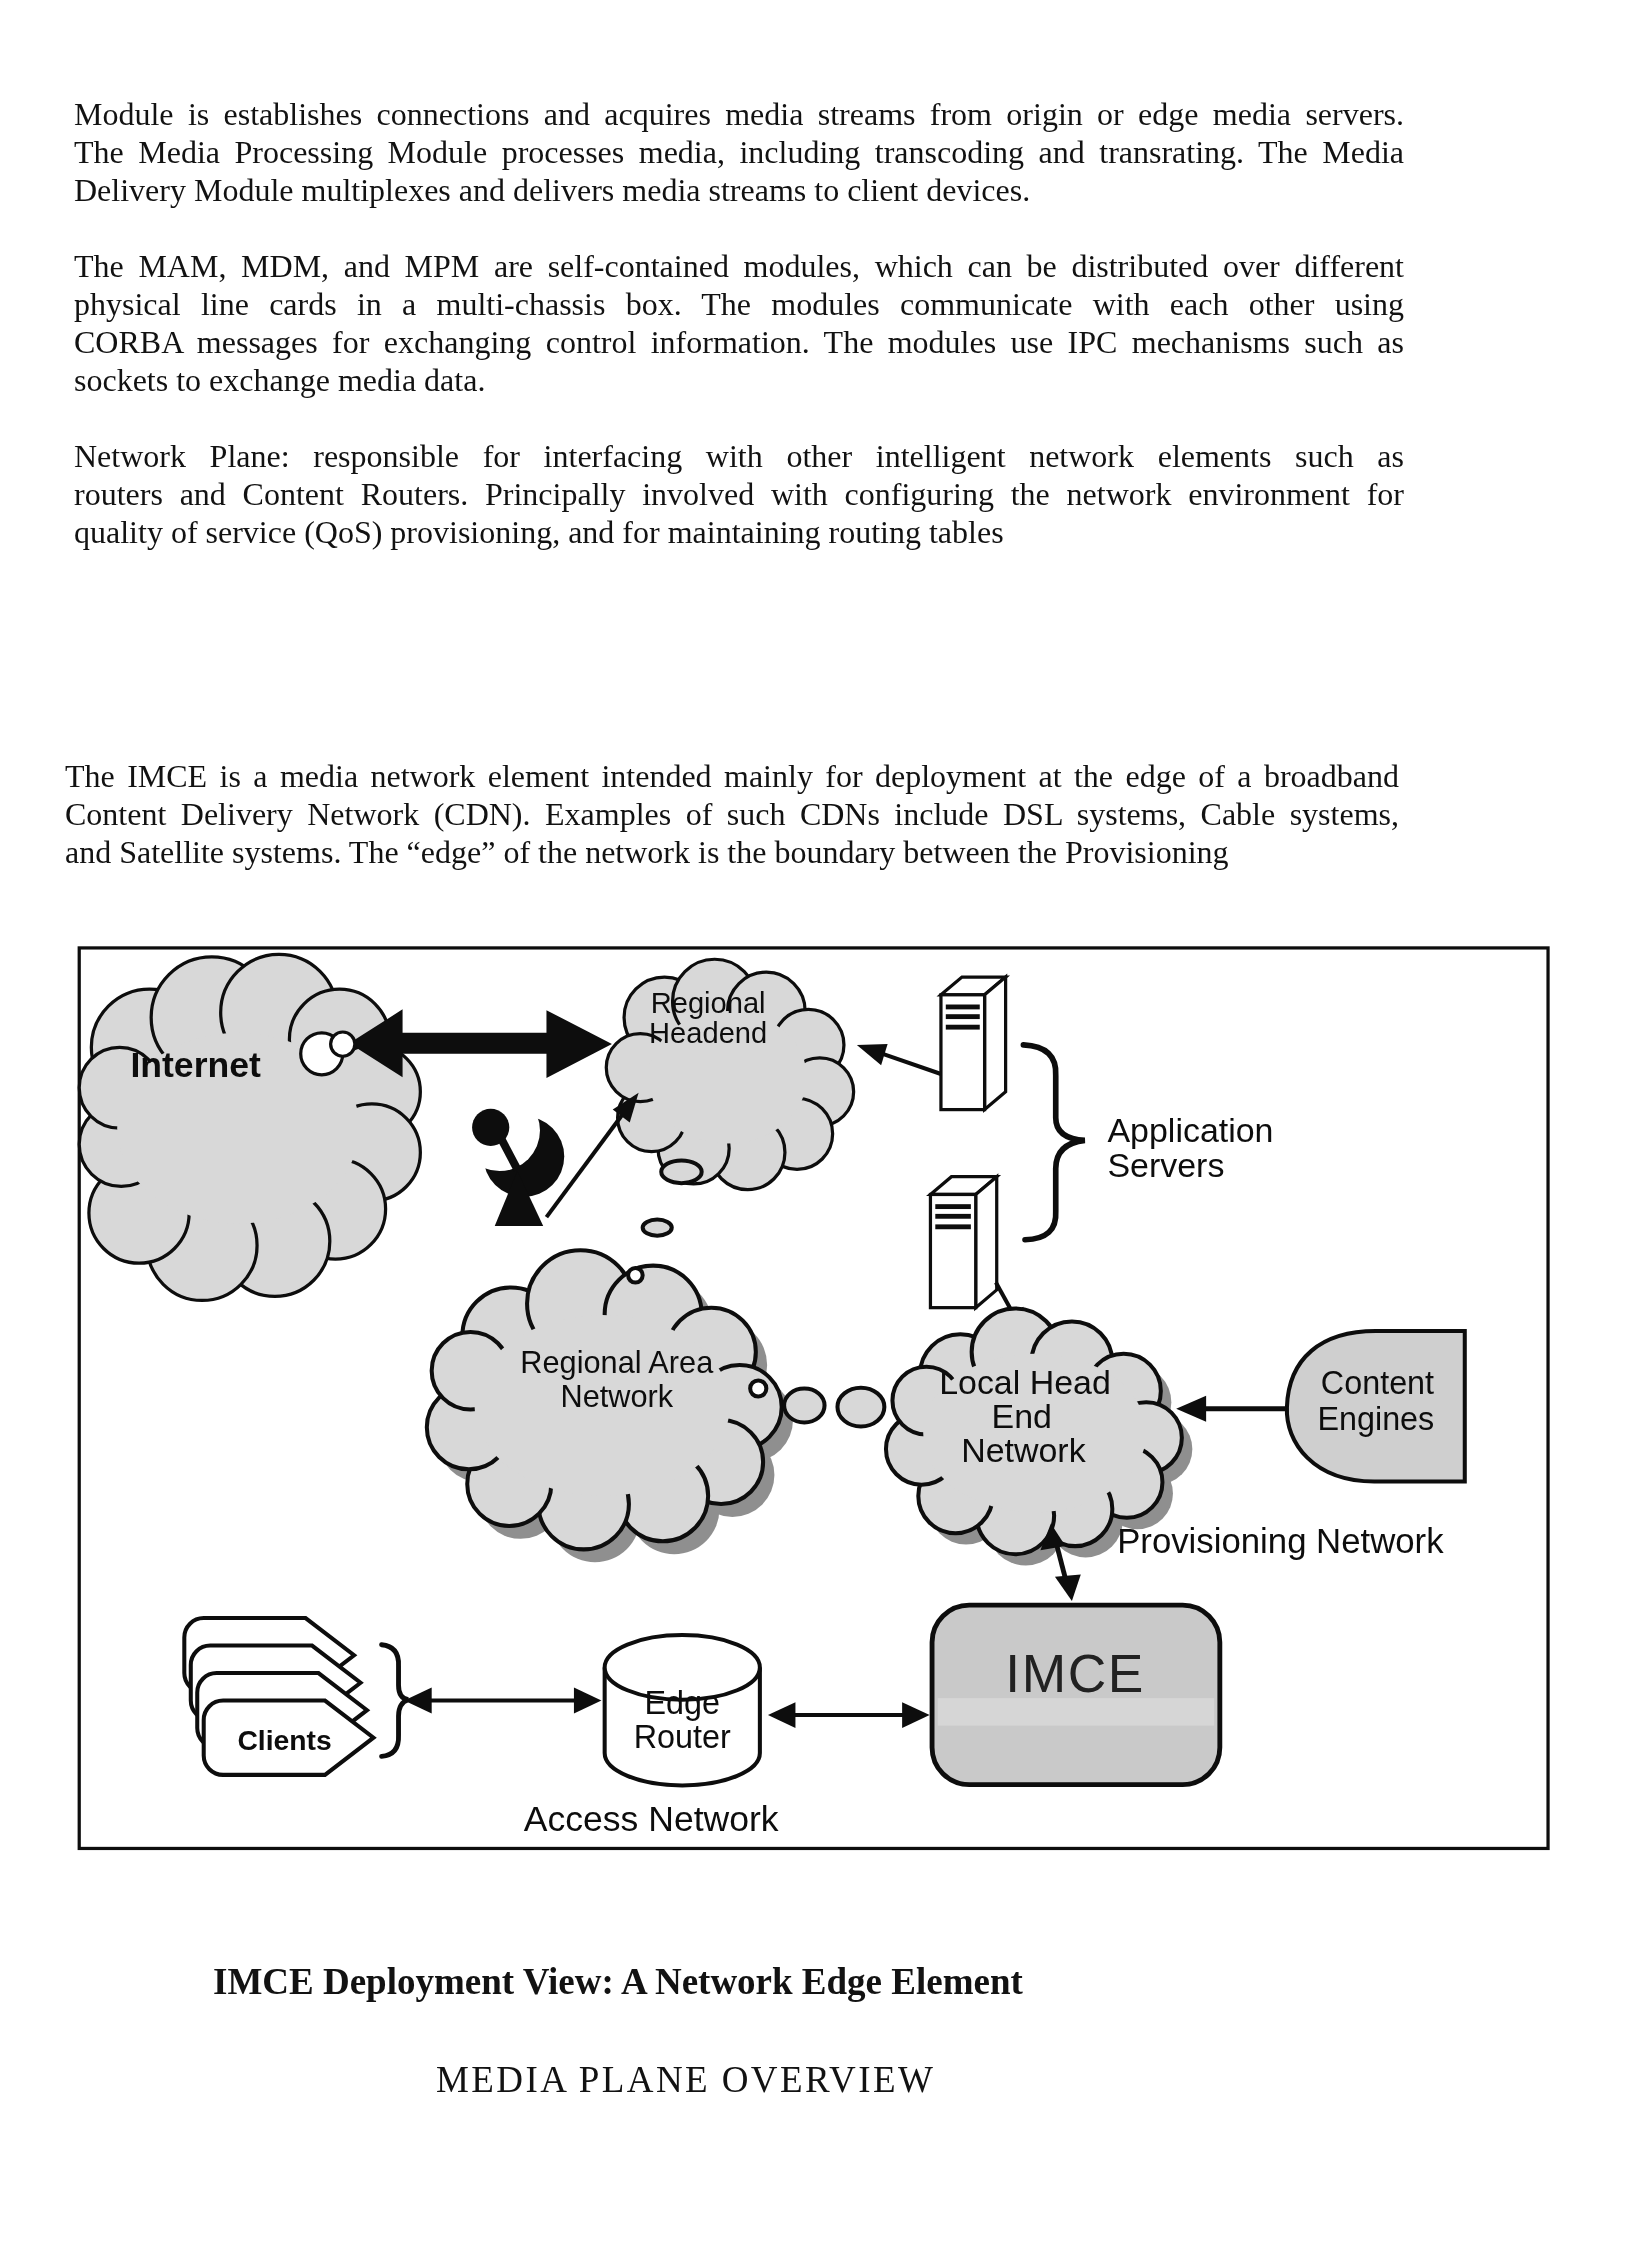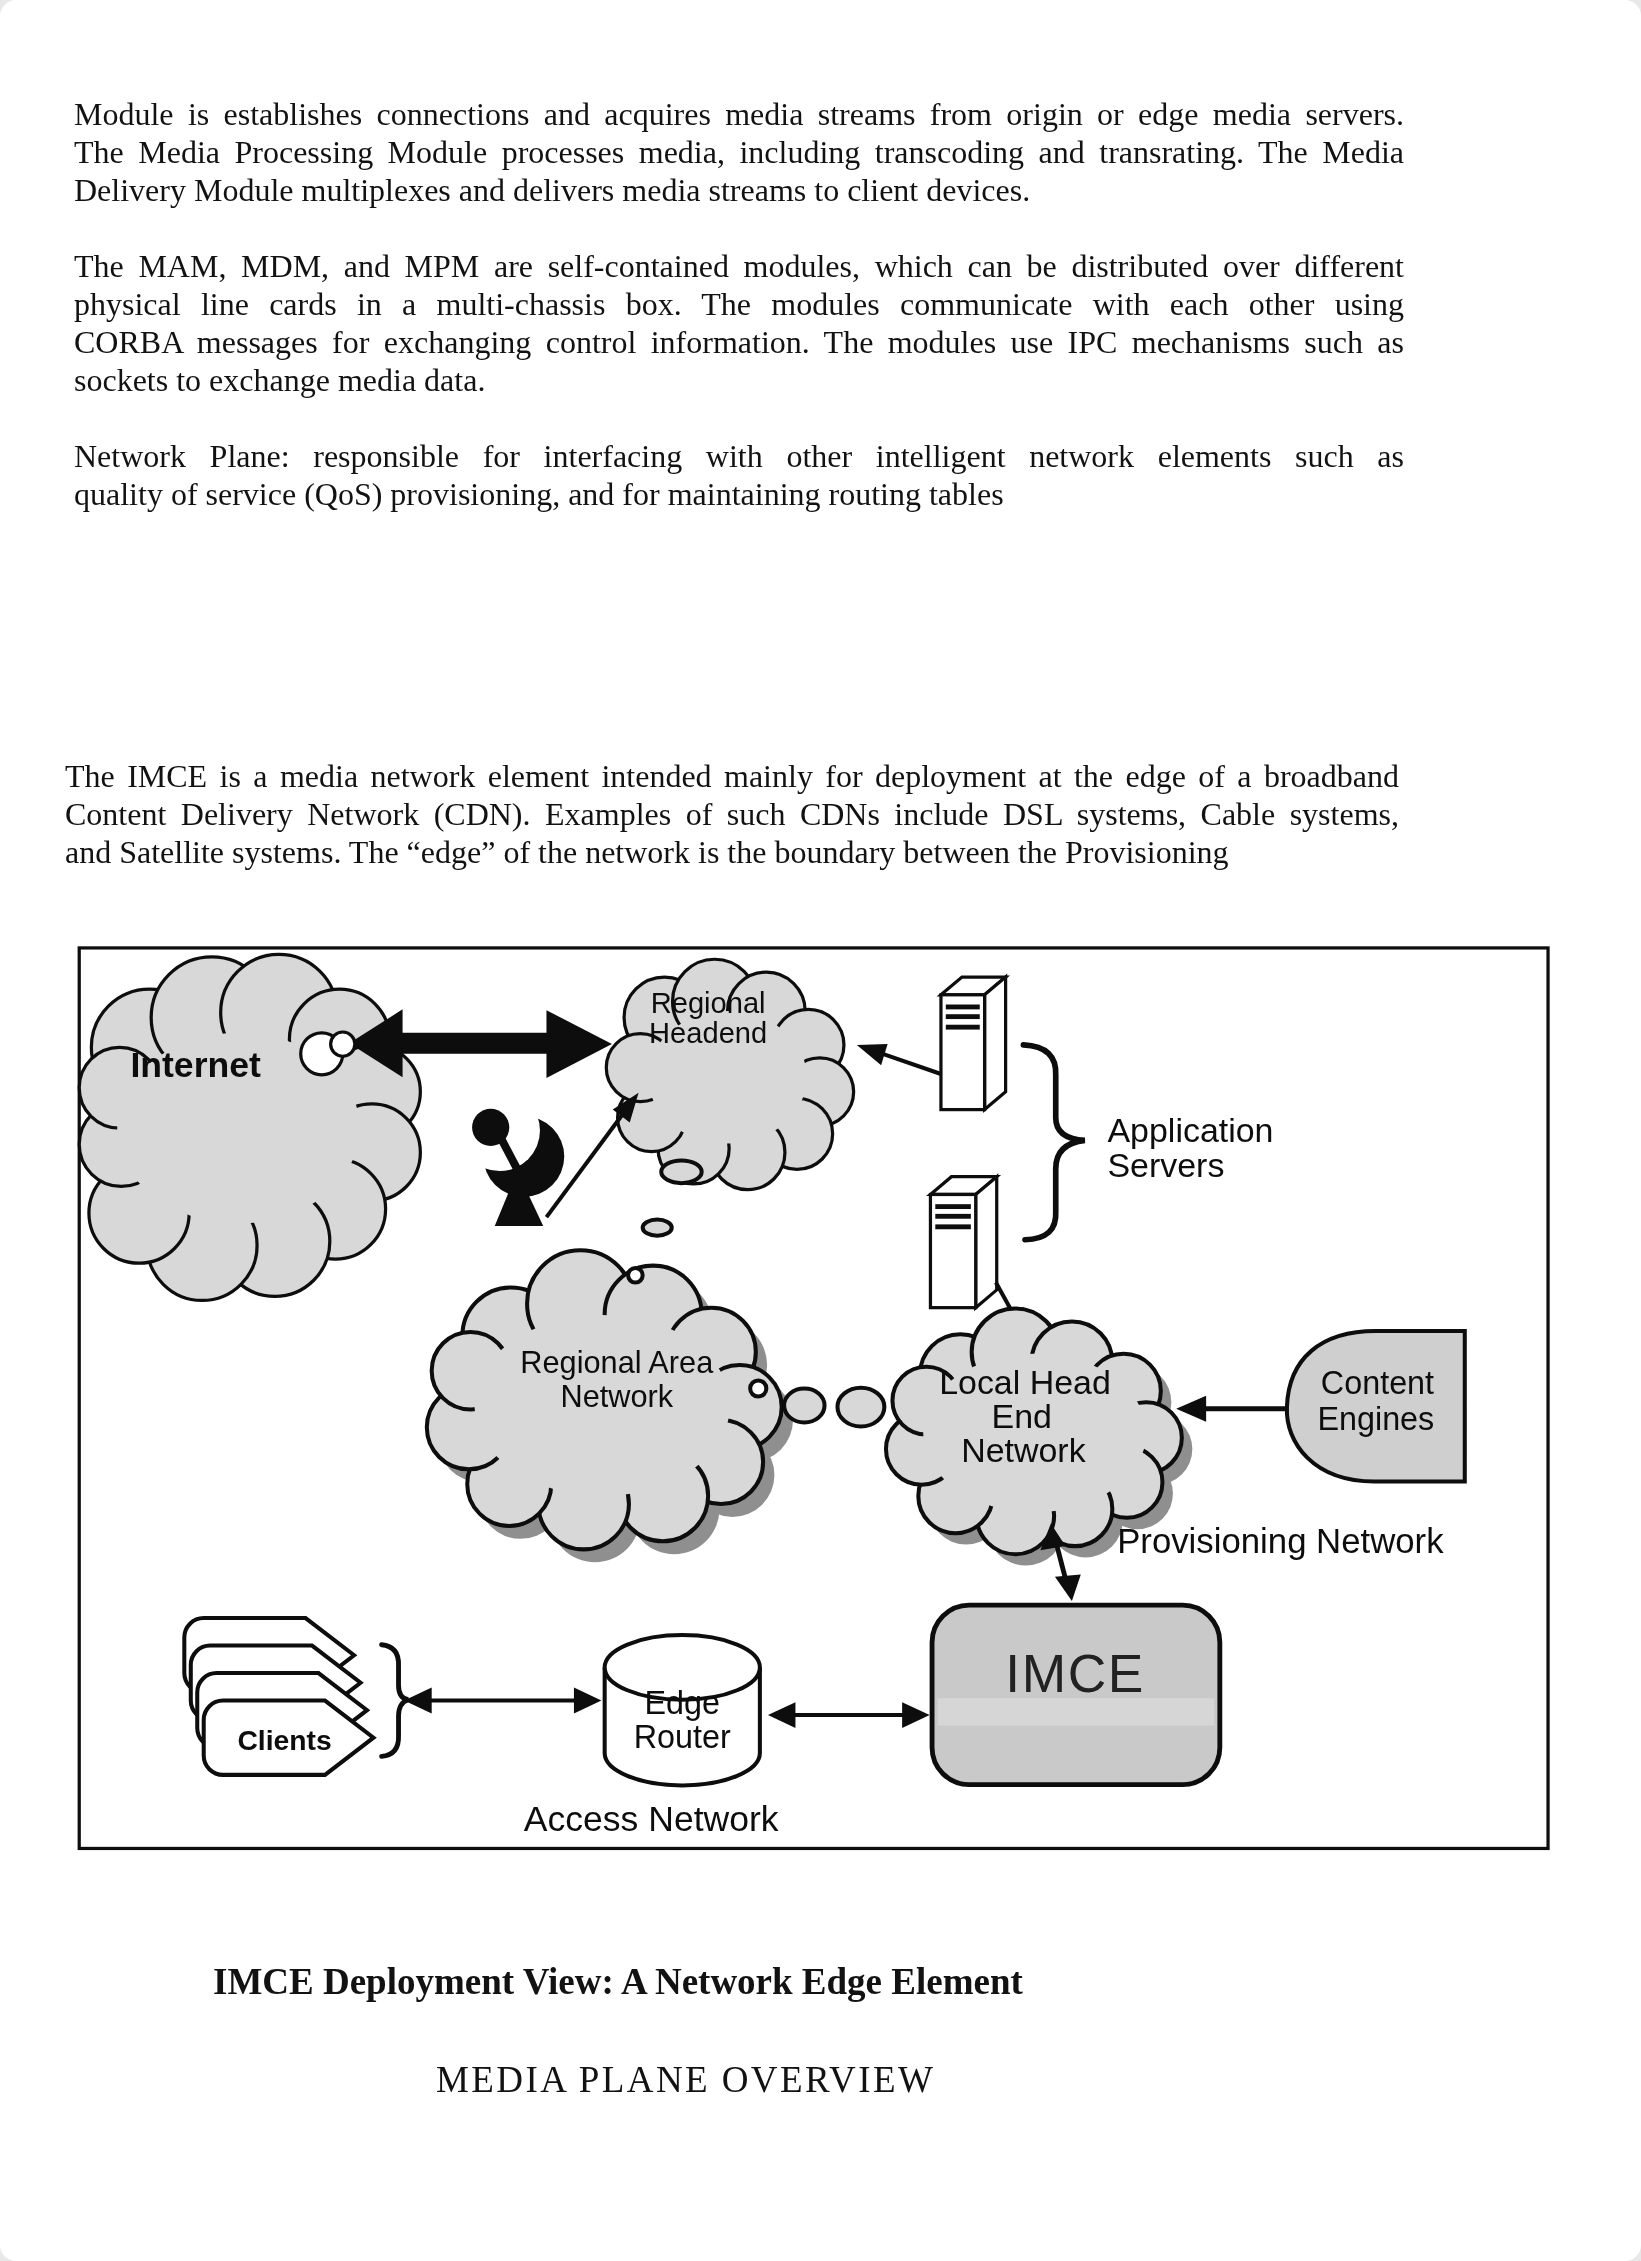--- a/index.html
+++ b/index.html
@@ -3,21 +3,20 @@
 <meta charset="utf-8">
 <style>
   html,body{margin:0;padding:0;background:#e8e8e8;}
   .page{
     position:relative;
     width:1641px;height:2261px;
     background:#ffffff;
     font-family:"Liberation Serif", serif;
     color:#121212;
     overflow:hidden;
-    border-radius:16px;
   }
   .para{position:absolute;font-size:32px;line-height:38px;}
   .para .ln{text-align:justify;text-align-last:justify;white-space:normal;}
   .para .ln.rag{text-align:last;text-align-last:left;}
   .lead{font-weight:normal;}
   .h-serif{position:absolute;font-family:"Liberation Serif",serif;white-space:nowrap;}
   #h-deploy{left:479px;top:637px;font-size:37px;letter-spacing:2.4px;}
   #caption{left:213px;top:1960px;font-size:37px;font-weight:bold;}
   #h-media{left:436px;top:2058px;font-size:37px;letter-spacing:2.4px;}
   #p1{left:74px;top:95px;width:1330px;}
@@ -44,20 +43,21 @@
 
   <div class="para" id="p2">
     <div class="ln">The MAM, MDM, and MPM are self-contained modules, which can be distributed over different</div>
     <div class="ln">physical line cards in a multi-chassis box. The modules communicate with each other using</div>
     <div class="ln">CORBA messages for exchanging control information. The modules use IPC mechanisms such as</div>
     <div class="ln rag">sockets to exchange media data.</div>
   </div>
 
   <div class="para" id="p3">
     <div class="ln"><b class="lead">Network Plane:</b><span> responsible for interfacing with other intelligent network elements such as</span></div>
+    <div class="ln">routers and Content Routers. Principally involved with configuring the network environment for</div>
     <div class="ln rag">quality of service (QoS) provisioning, and for maintaining routing tables</div>
   </div>
 
 
   <div class="para" id="p4">
     <div class="ln">The IMCE is a media network element intended mainly for deployment at the edge of a broadband</div>
     <div class="ln">Content Delivery Network (CDN). Examples of such CDNs include DSL systems, Cable systems,</div>
     <div class="ln rag">and Satellite systems. The “edge” of the network is the boundary between the Provisioning</div>
   </div>
 

